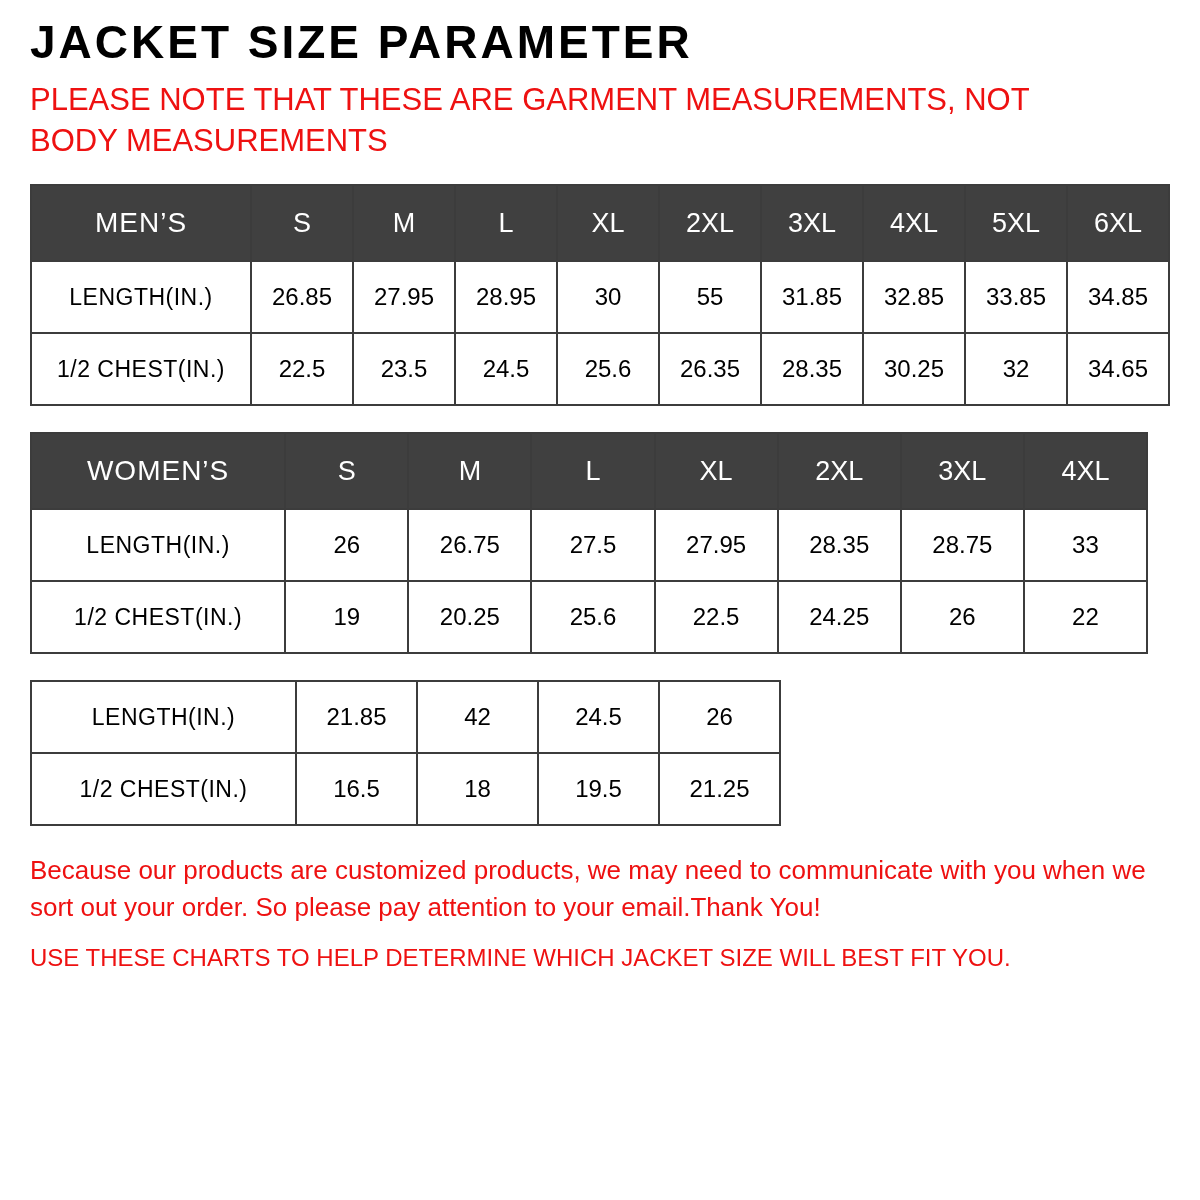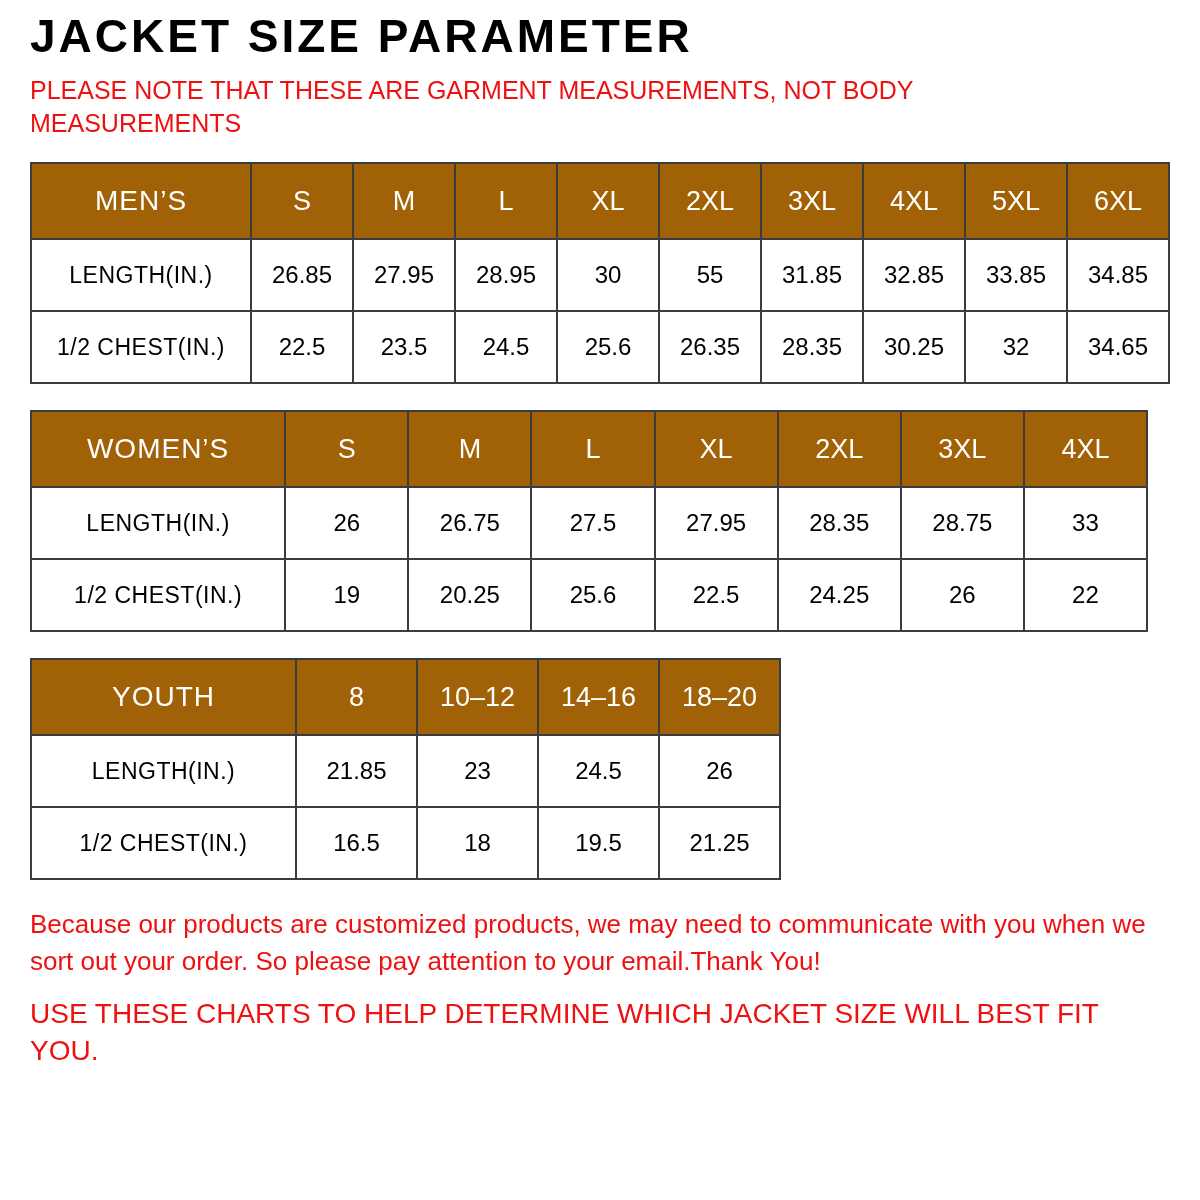--- a/index.html
+++ b/index.html
@@ -11,32 +11,32 @@
     width: 1200px;
     height: 1200px;
     font-family: "Liberation Sans", sans-serif;
     color: #000000;
     overflow: hidden;
   }
   .page {
     box-sizing: border-box;
     width: 1200px;
     height: 1072px;
-    padding: 12px 30px 10px 30px;
+    padding: 18px 30px 10px 30px;
   }
   .title {
     font-size: 46px;
     font-weight: bold;
     letter-spacing: 3px;
     margin: 0 0 14px 0;
     line-height: 1.05;
   }
   .note {
     color: #ee1111;
-    font-size: 25px;
+    font-size: 31px;
     line-height: 1.32;
     margin: 0 0 22px 0;
     max-width: 1000px;
   }
   table.size-table {
     border-collapse: collapse;
     table-layout: fixed;
     margin-bottom: 26px;
     border: 2px solid #3c3c3c;
   }
@@ -45,21 +45,21 @@
     text-align: center;
     vertical-align: middle;
     font-size: 24px;
     color: #000;
     background: #ffffff;
     height: 70px;
     padding: 0 4px;
     white-space: nowrap;
   }
   table.size-table tr.head td {
-    background: #a16207;
+    background: #404040;
     color: #ffffff;
     font-size: 27px;
     height: 74px;
   }
   table.size-table tr.head td.label {
     font-size: 28px;
     letter-spacing: 1px;
   }
   table.size-table td.label {
     font-size: 23px;
@@ -83,21 +83,21 @@
 
   .footer-note {
     color: #ee1111;
     font-size: 26px;
     line-height: 1.42;
     max-width: 1120px;
     margin: 12px 0 16px 0;
   }
   .footer-note2 {
     color: #ee1111;
-    font-size: 28px;
+    font-size: 24px;
     line-height: 1.3;
     max-width: 1120px;
     margin: 0;
   }
 </style>
 </head>
 <body>
 
 <div class="page">
 
@@ -205,31 +205,24 @@
 
   <table class="size-table" id="youth-table">
     <colgroup>
       <col class="c0">
         <col class="cN">
         <col class="cN">
         <col class="cN">
         <col class="cN">
     </colgroup>
     <tbody>
-      <tr class="head">
-        <td class="label">YOUTH</td>
-        <td>8</td>
-        <td>10–12</td>
-        <td>14–16</td>
-        <td>18–20</td>
-      </tr>
       <tr>
         <td class="label">LENGTH(IN.)</td>
         <td>21.85</td>
-        <td>23</td>
+        <td>42</td>
         <td>24.5</td>
         <td>26</td>
       </tr>
       <tr>
         <td class="label">1/2 CHEST(IN.)</td>
         <td>16.5</td>
         <td>18</td>
         <td>19.5</td>
         <td>21.25</td>
       </tr>

